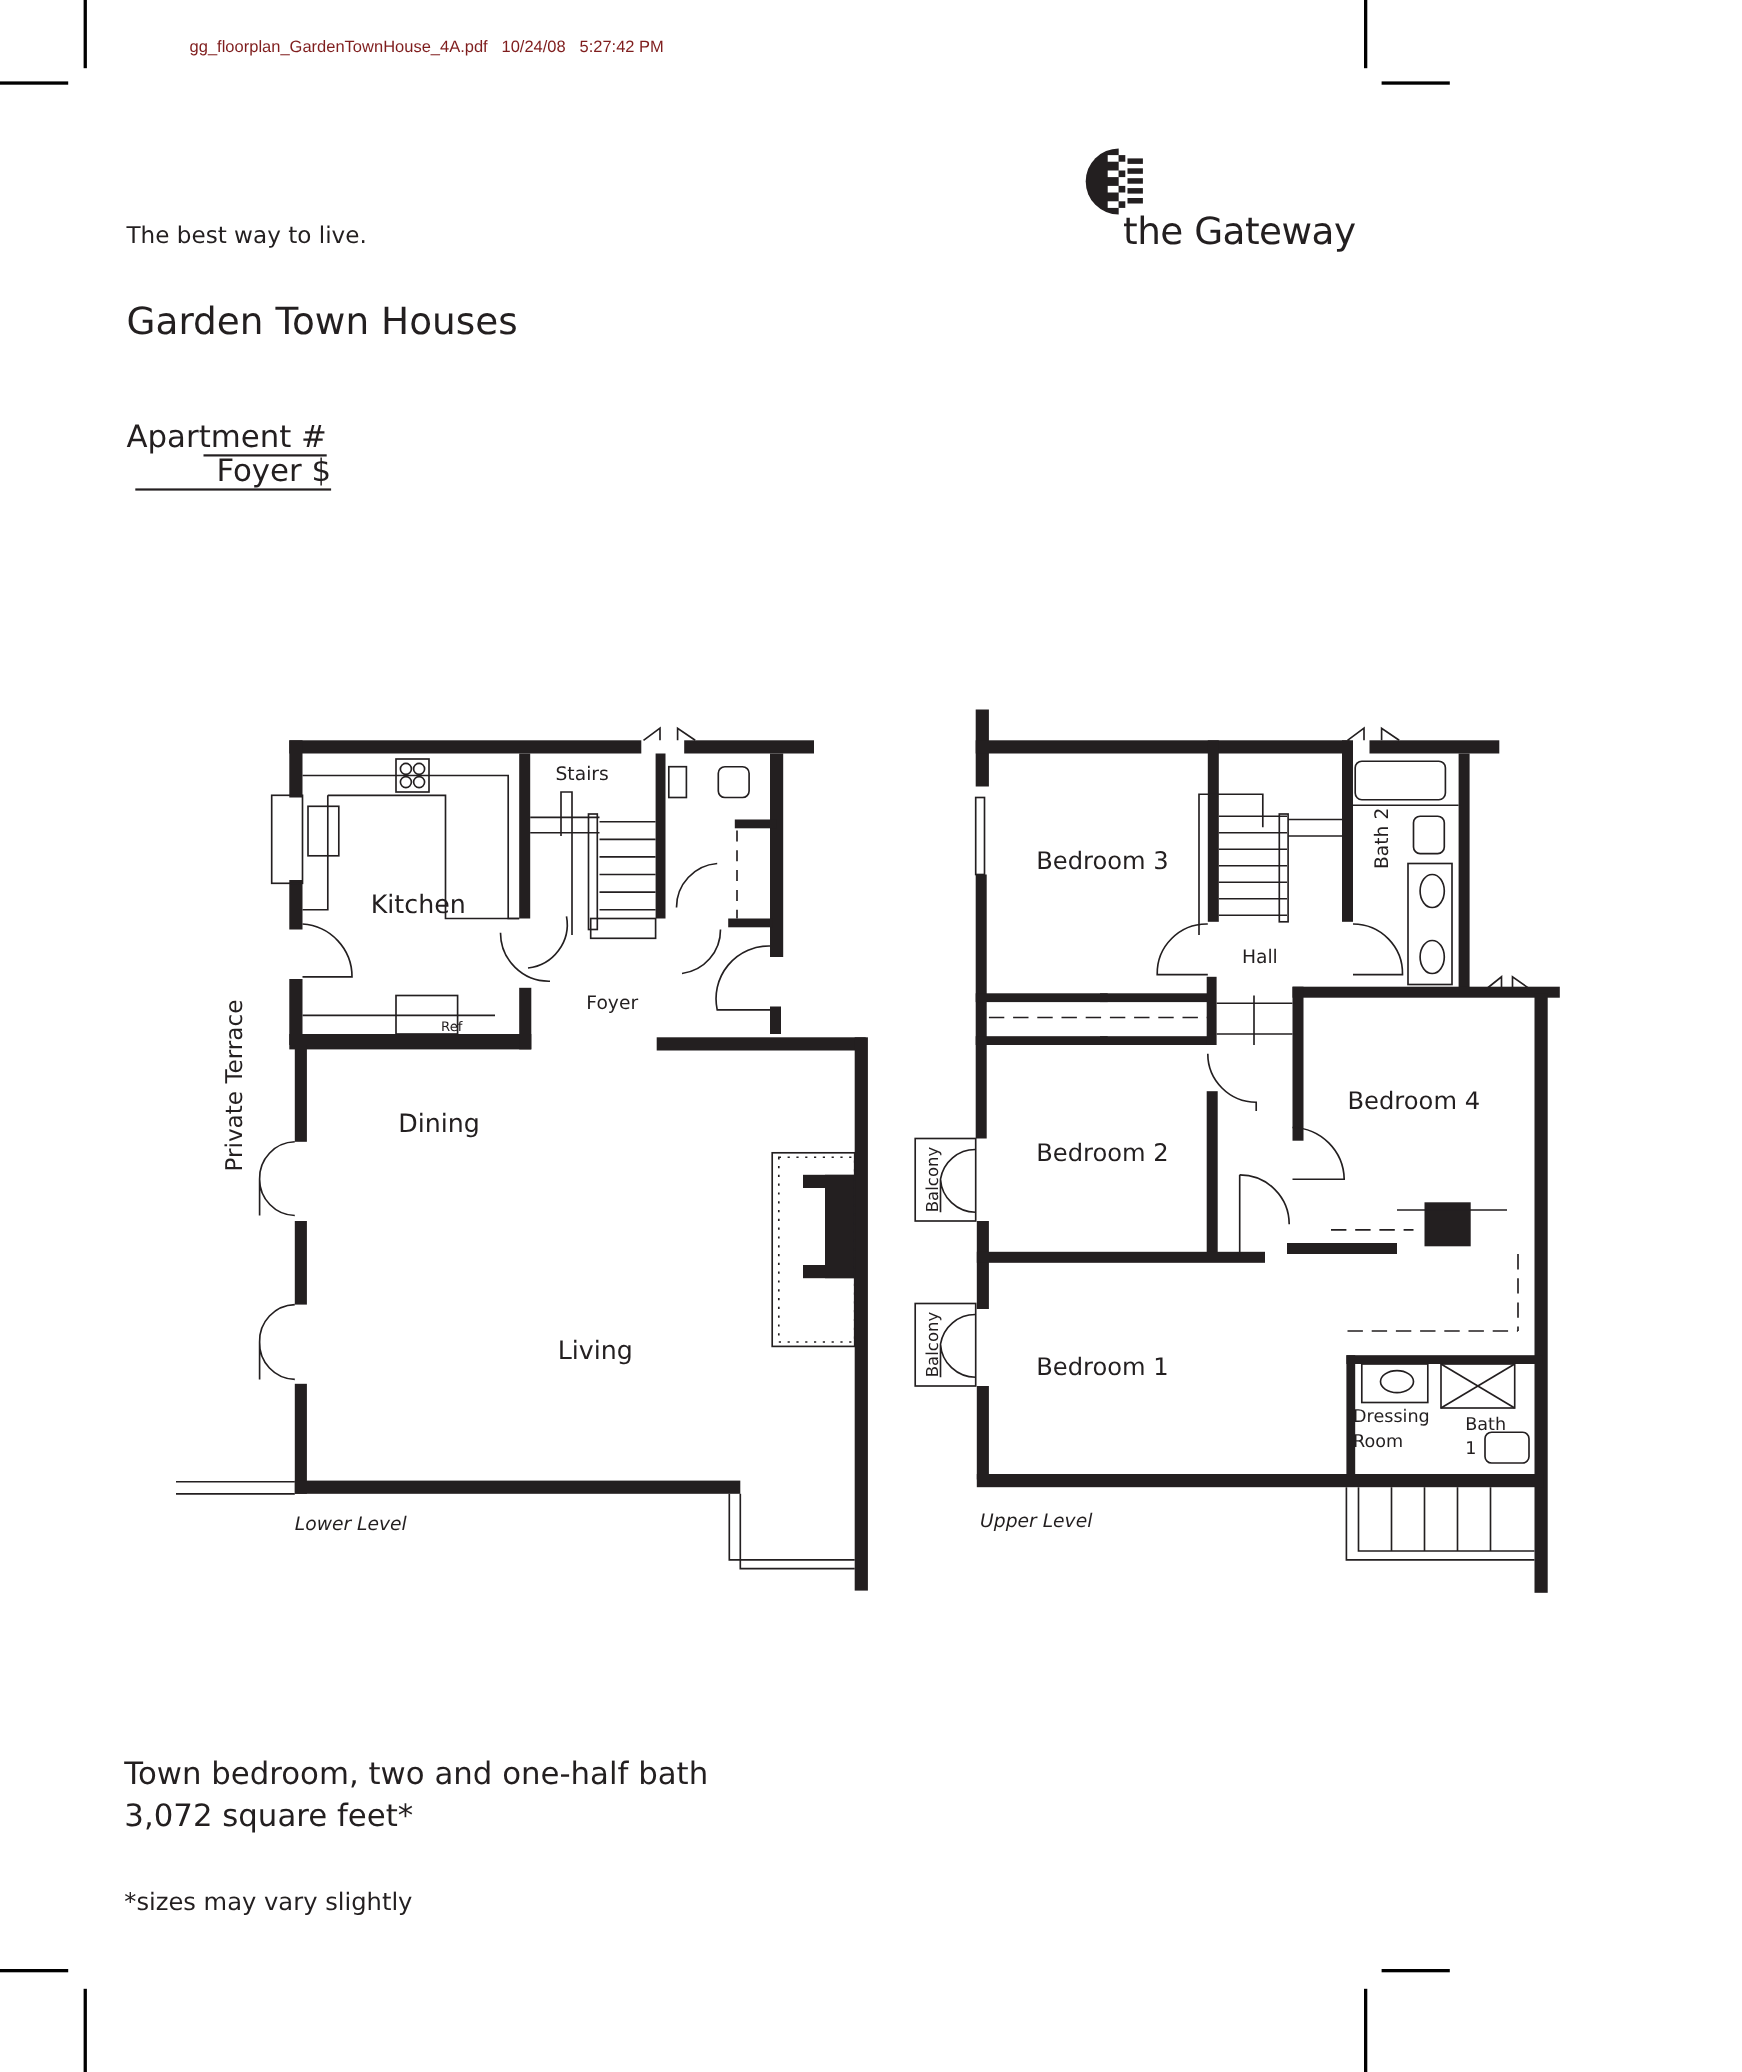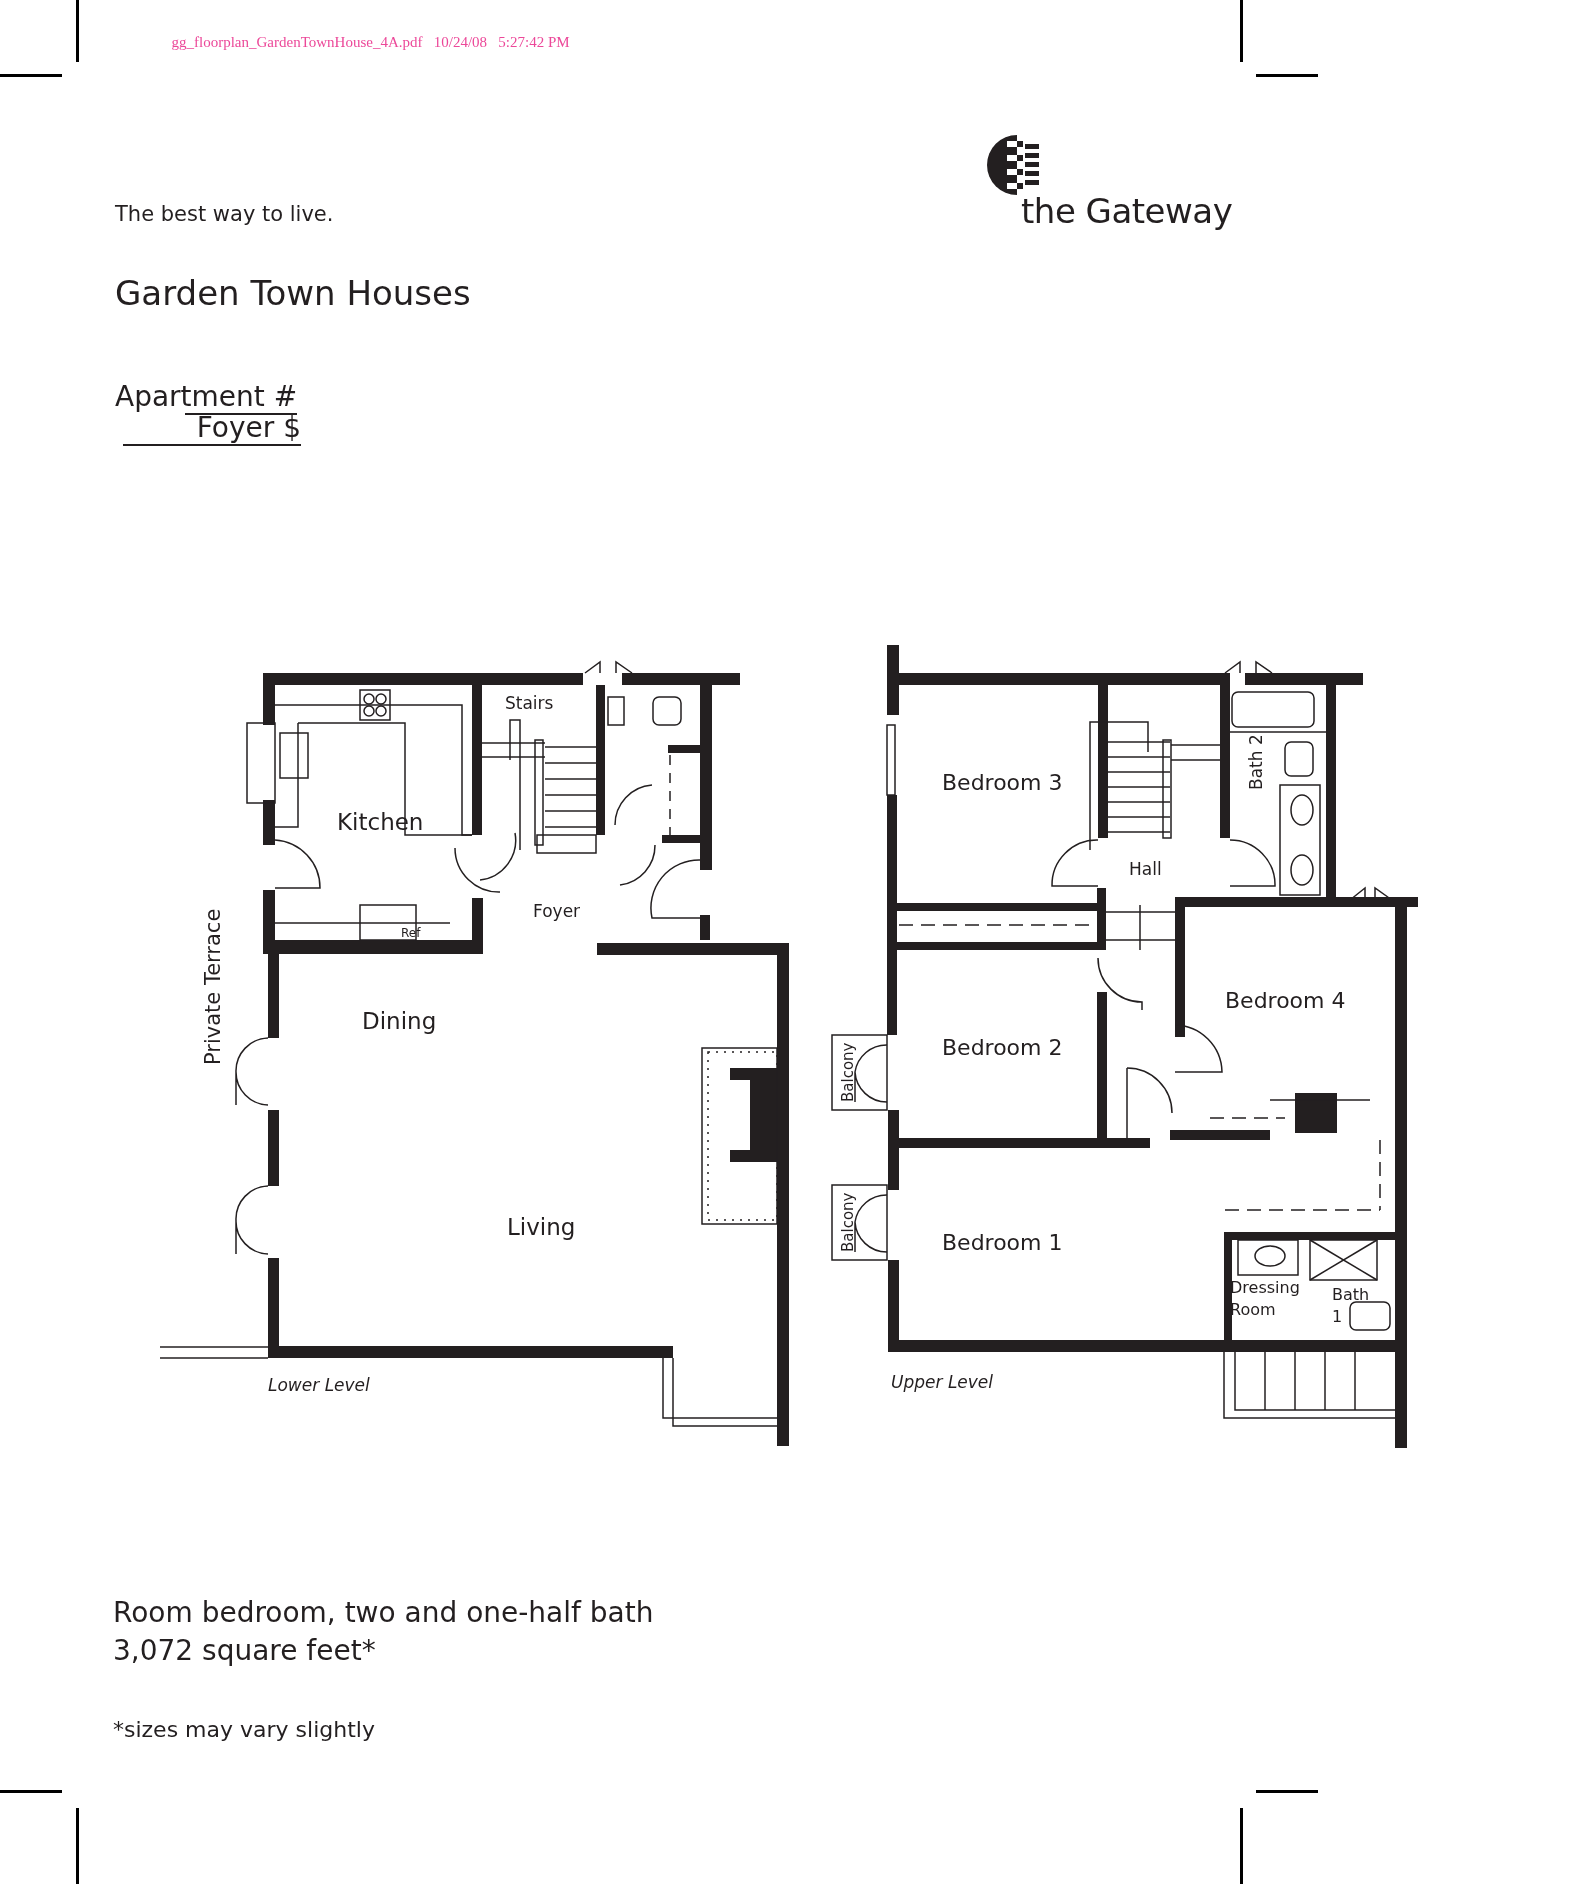--- a/index.html
+++ b/index.html
@@ -1,18 +1,18 @@
 <!DOCTYPE html>
 <html><head>
 <meta charset="utf-8">
 <style>
   html, body { margin: 0; padding: 0; background: #ffffff; }
   body { width: 1584px; height: 1884px; position: relative; overflow: hidden; font-family: "DejaVu Sans", sans-serif; color: #231f20; }
   .abs { position: absolute; }
-  .mono { font-family: Liberation Serif, serif; font-size: 15px; color: #ec4899; white-space: pre; }
+  .mono { font-family: Liberation Sans, sans-serif; font-size: 15px; color: #7f1d1d; white-space: pre; }
   .crop { position: absolute; background: #000; }
   .tagline { font-size: 21px; }
   .title { font-size: 34px; }
   .field { font-size: 28px; display: flex; align-items: flex-end; flex-direction: column; }
   .field .line { border-bottom: 2px solid #231f20; height: 0; margin-left: 8px; margin-bottom: 7px; }
   .summary { font-size: 28px; line-height: 38px; }
   .note { font-size: 22px; }
   .brand { font-size: 34px; letter-spacing: -0.5px; }
   svg text { font-family: "DejaVu Sans", sans-serif; fill: #231f20; }
 </style>
@@ -263,16 +263,16 @@
     <text x="0" y="0" font-size="15" transform="translate(853,1252) rotate(-90)">Balcony</text>
     <text x="1230" y="1293" font-size="16">Dressing</text>
     <text x="1230" y="1315" font-size="16">Room</text>
     <text x="1332" y="1300" font-size="16">Bath</text>
     <text x="1332" y="1322" font-size="16">1</text>
     <text x="891" y="1388" font-size="17" font-style="italic">Upper Level</text>
   </g>
 </svg>
 
 <div class="abs summary" style="left:113px;top:1594px;">
-  <div>Room bedroom, two and one-half bath</div>
+  <div>Town bedroom, two and one-half bath</div>
   <div>3,072 square feet*</div>
 </div>
 <div class="abs note" style="left:113px;top:1705px;margin-top:12px;">*sizes may vary slightly</div>
 
 </body></html>

